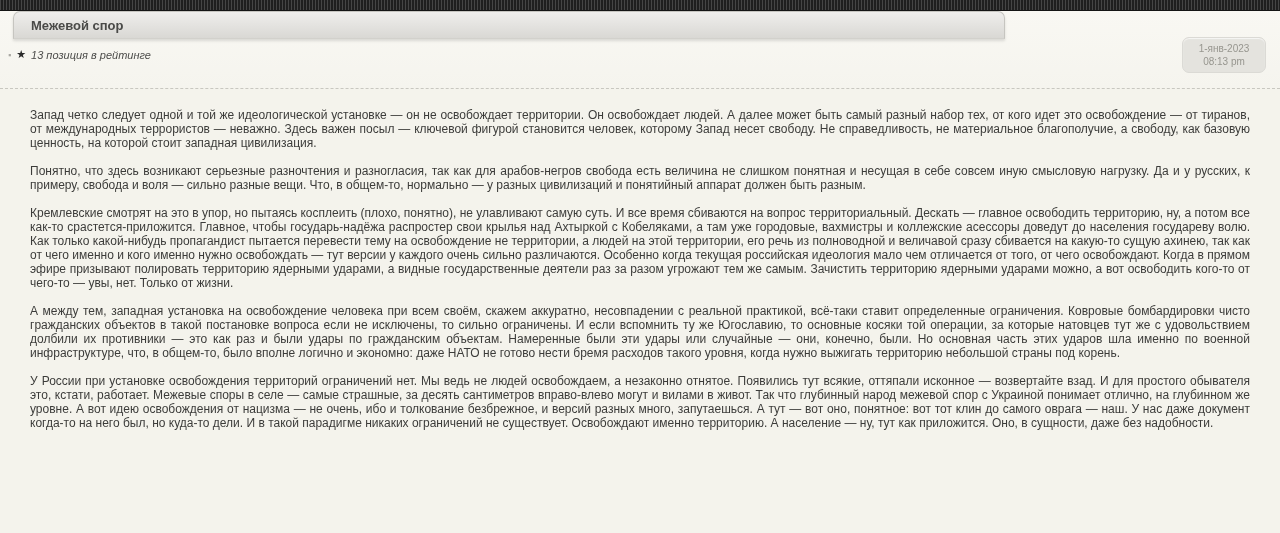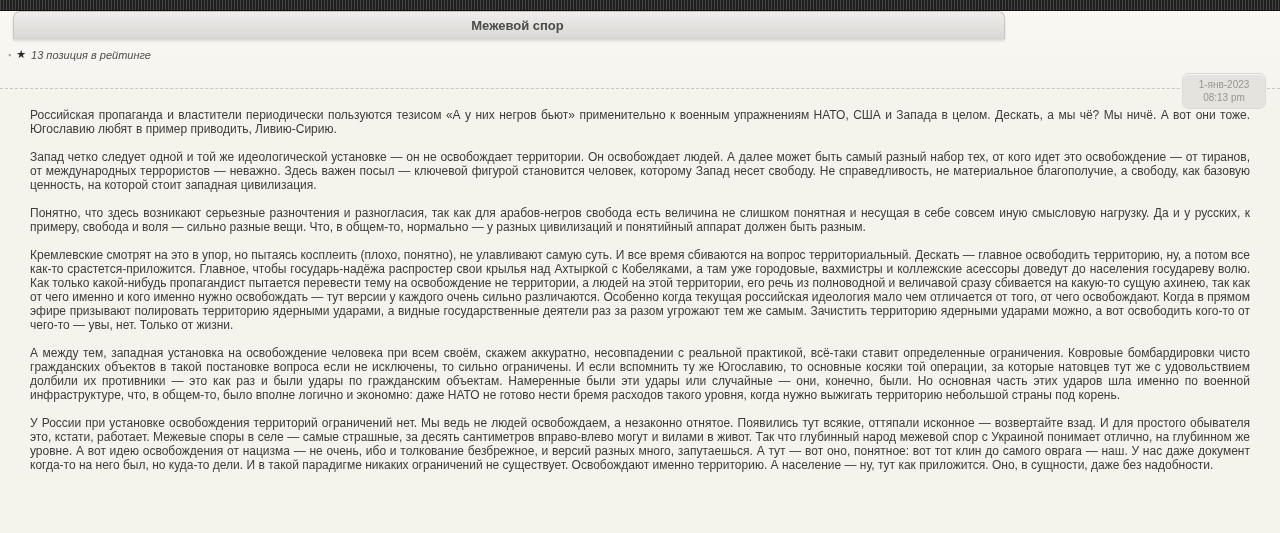--- a/index.html
+++ b/index.html
@@ -34,21 +34,20 @@
     height: 28px;
     box-sizing: border-box;
     display: flex;
     align-items: center;
     padding-left: 17px;
     background: linear-gradient(#efeeec, #d9d8d4);
     border: 1px solid #c6c5c0;
     border-bottom: 1px solid #d2d1cc;
     border-radius: 7px 7px 0 0;
     box-shadow: 0 2px 3px rgba(0,0,0,0.12);
-    justify-content: center;
   }
   .title-tab .title-text {
     font-size: 13px;
     font-weight: bold;
     color: #4a4a48;
   }
   .meta-row {
     display: flex;
     align-items: center;
     margin: 9px 0 0 8px;
@@ -76,21 +75,20 @@
     min-width: 64px;
     padding: 4px 9px;
     background: #e4e3de;
     border: 1px solid #dbdad5;
     border-radius: 7px;
     text-align: center;
     font-size: 10px;
     line-height: 13px;
     color: #97968f;
     box-shadow: inset 0 1px 1px rgba(255,255,255,0.7);
-    margin-top: 36px;
   }
   .divider {
     border-top: 1px dashed #c8c7c0;
     height: 0;
   }
   .post-body {
     padding: 19px 30px 0 30px;
     text-align: justify;
     font-size: 12px;
     line-height: 14px;
@@ -122,21 +120,20 @@
     <div class="date-badge">
       <div>1-янв-2023</div>
       <div>08:13 pm</div>
     </div>
 
   </div>
 
   <div class="divider"></div>
 
   <div class="post-body">
-      <p>Российская пропаганда и властители периодически пользуются тезисом «А у них негров бьют» применительно к военным упражнениям НАТО, США и Запада в целом. Дескать, а мы чё? Мы ничё. А вот они тоже. Югославию любят в пример приводить, Ливию-Сирию.</p>
       <p>Запад четко следует одной и той же идеологической установке — он не освобождает территории. Он освобождает людей. А далее может быть самый разный набор тех, от кого идет это освобождение — от тиранов, от международных террористов — неважно. Здесь важен посыл — ключевой фигурой становится человек, которому Запад несет свободу. Не справедливость, не материальное благополучие, а свободу, как базовую ценность, на которой стоит западная цивилизация.</p>
       <p>Понятно, что здесь возникают серьезные разночтения и разногласия, так как для арабов-негров свобода есть величина не слишком понятная и несущая в себе совсем иную смысловую нагрузку. Да и у русских, к примеру, свобода и воля — сильно разные вещи. Что, в общем-то, нормально — у разных цивилизаций и понятийный аппарат должен быть разным.</p>
       <p>Кремлевские смотрят на это в упор, но пытаясь косплеить (плохо, понятно), не улавливают самую суть. И все время сбиваются на вопрос территориальный. Дескать — главное освободить территорию, ну, а потом все как-то срастется-приложится. Главное, чтобы государь-надёжа распростер свои крылья над Ахтыркой с Кобеляками, а там уже городовые, вахмистры и коллежские асессоры доведут до населения государеву волю. Как только какой-нибудь пропагандист пытается перевести тему на освобождение не территории, а людей на этой территории, его речь из полноводной и величавой сразу сбивается на какую-то сущую ахинею, так как от чего именно и кого именно нужно освобождать — тут версии у каждого очень сильно различаются. Особенно когда текущая российская идеология мало чем отличается от того, от чего освобождают. Когда в прямом эфире призывают полировать территорию ядерными ударами, а видные государственные деятели раз за разом угрожают тем же самым. Зачистить территорию ядерными ударами можно, а вот освободить кого-то от чего-то — увы, нет. Только от жизни.</p>
       <p>А между тем, западная установка на освобождение человека при всем своём, скажем аккуратно, несовпадении с реальной практикой, всё-таки ставит определенные ограничения. Ковровые бомбардировки чисто гражданских объектов в такой постановке вопроса если не исключены, то сильно ограничены. И если вспомнить ту же Югославию, то основные косяки той операции, за которые натовцев тут же с удовольствием долбили их противники — это как раз и были удары по гражданским объектам. Намеренные были эти удары или случайные — они, конечно, были. Но основная часть этих ударов шла именно по военной инфраструктуре, что, в общем-то, было вполне логично и экономно: даже НАТО не готово нести бремя расходов такого уровня, когда нужно выжигать территорию небольшой страны под корень.</p>
       <p>У России при установке освобождения территорий ограничений нет. Мы ведь не людей освобождаем, а незаконно отнятое. Появились тут всякие, оттяпали исконное — возвертайте взад. И для простого обывателя это, кстати, работает. Межевые споры в селе — самые страшные, за десять сантиметров вправо-влево могут и вилами в живот. Так что глубинный народ межевой спор с Украиной понимает отлично, на глубинном же уровне. А вот идею освобождения от нацизма — не очень, ибо и толкование безбрежное, и версий разных много, запутаешься. А тут — вот оно, понятное: вот тот клин до самого оврага — наш. У нас даже документ когда-то на него был, но куда-то дели. И в такой парадигме никаких ограничений не существует. Освобождают именно территорию. А население — ну, тут как приложится. Оно, в сущности, даже без надобности.</p>
     </div>
 
 </div>
 
 </body></html>

